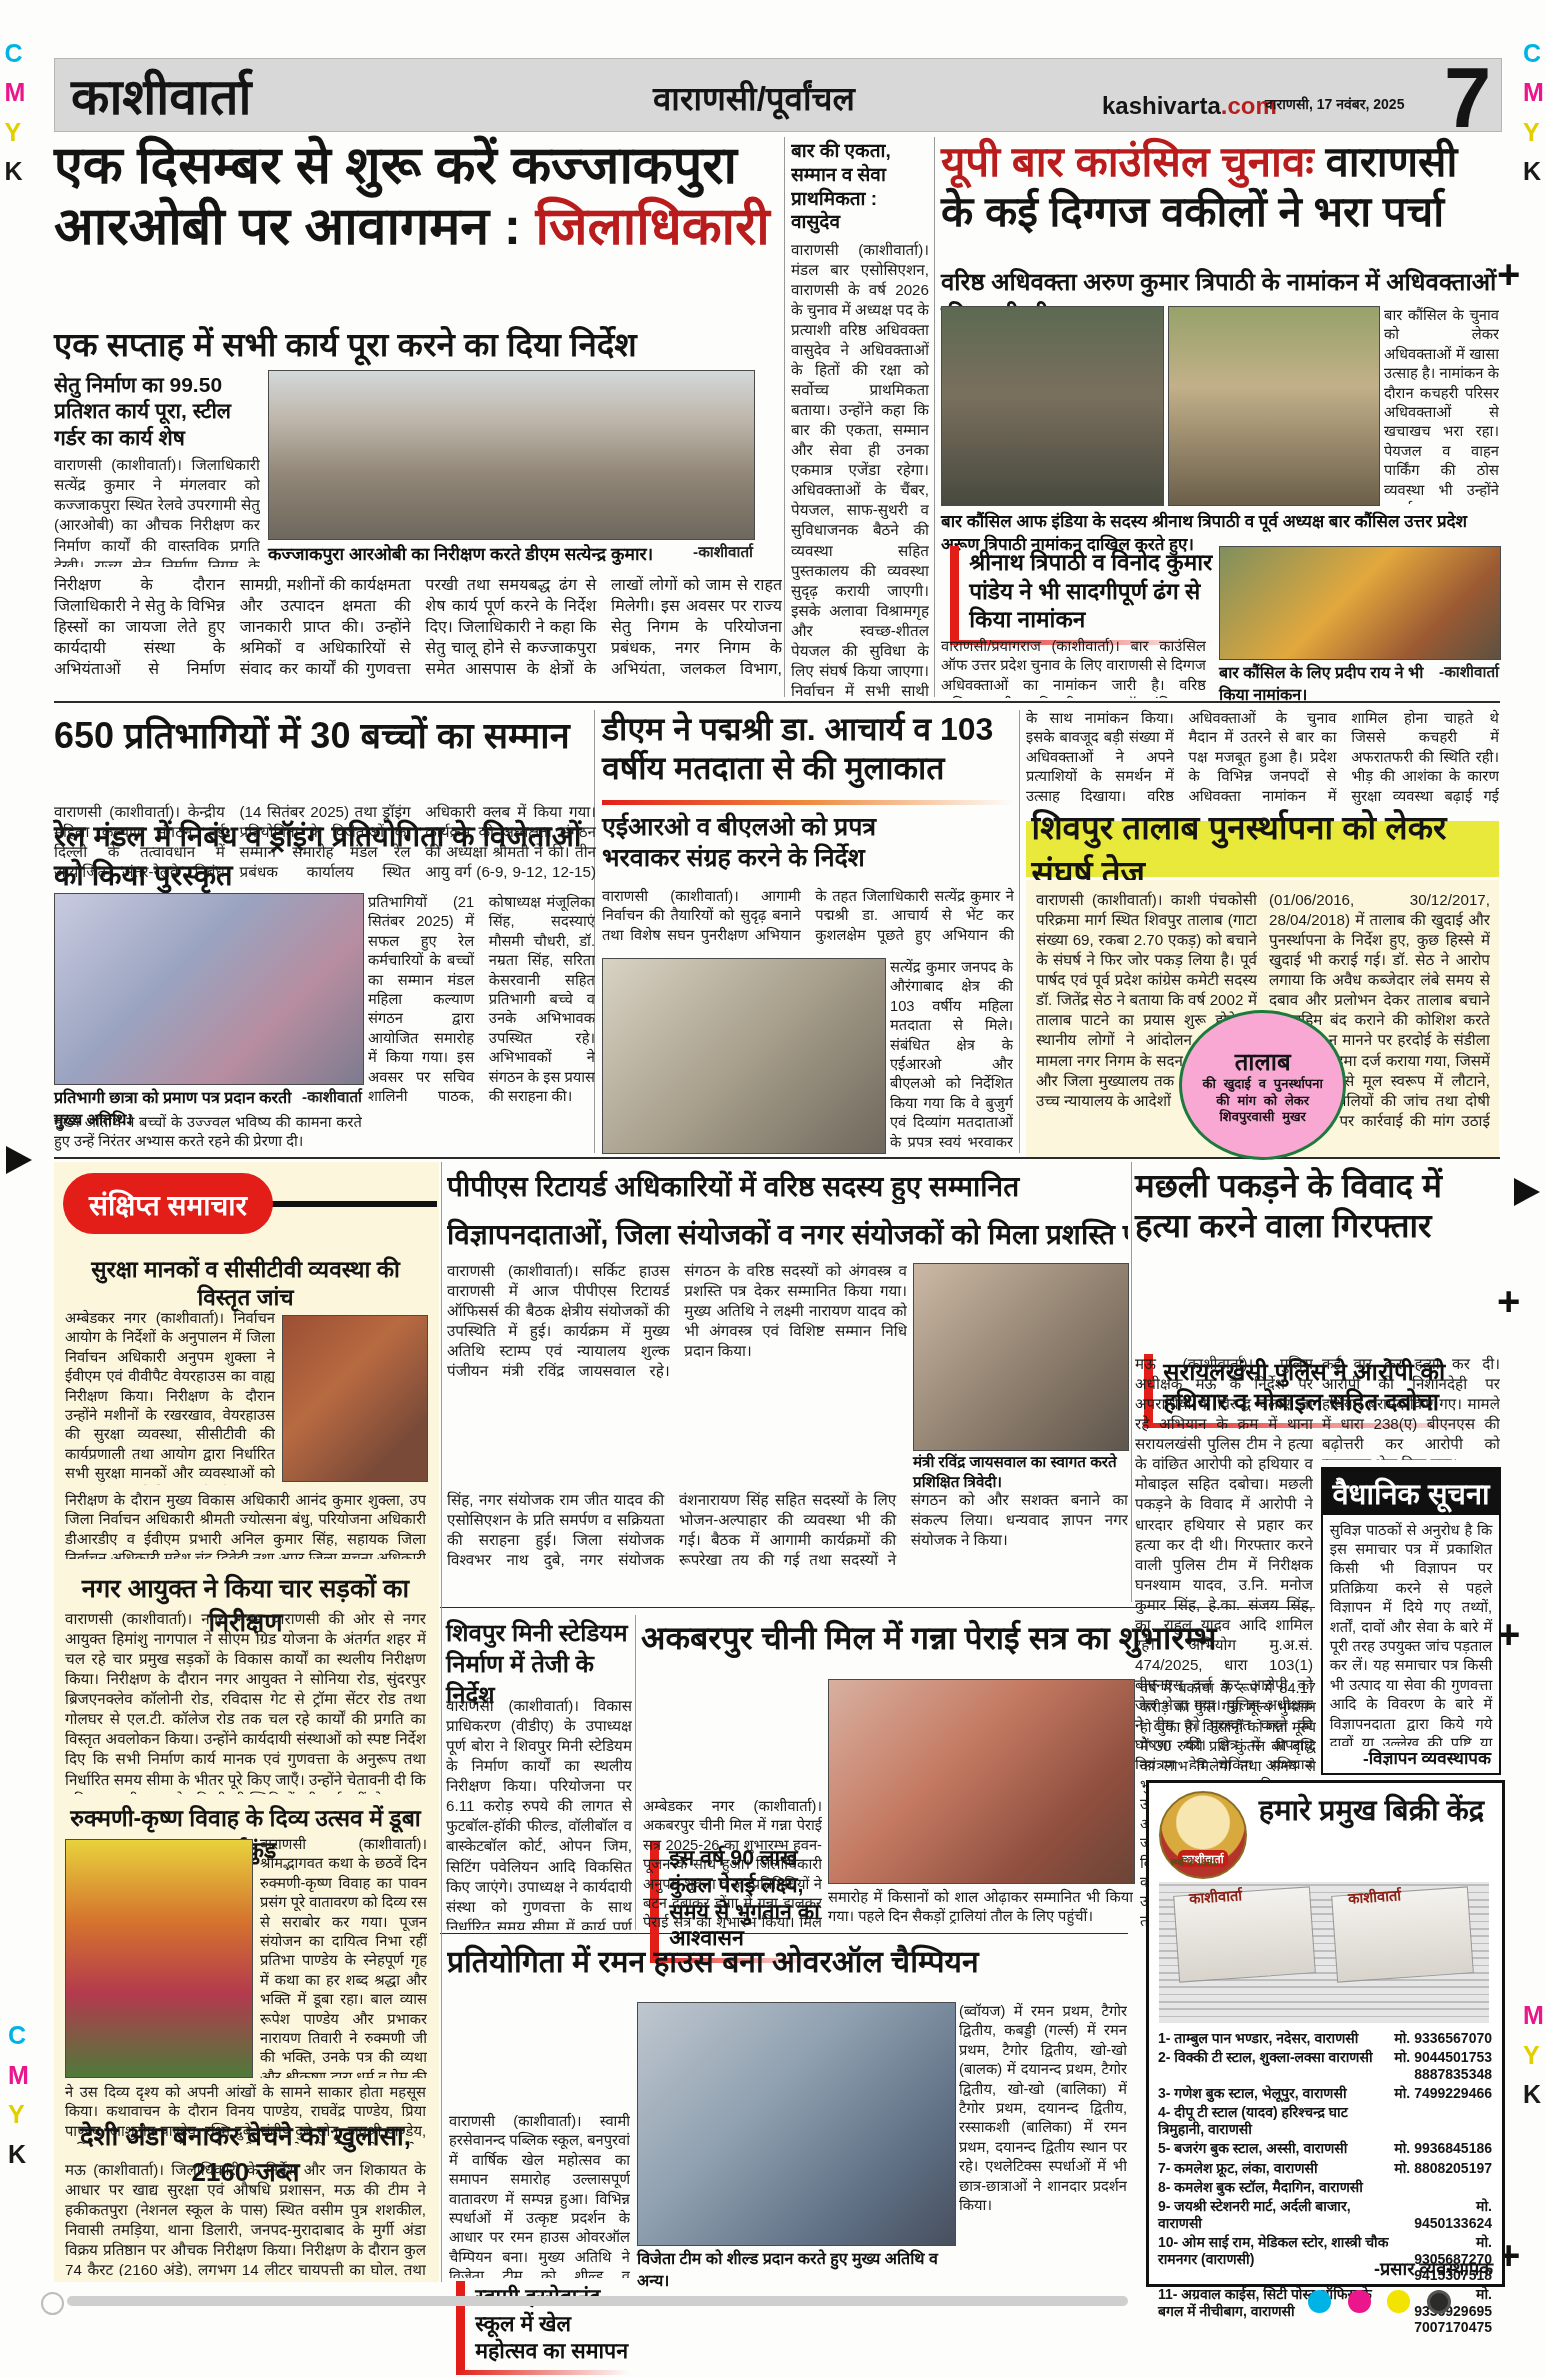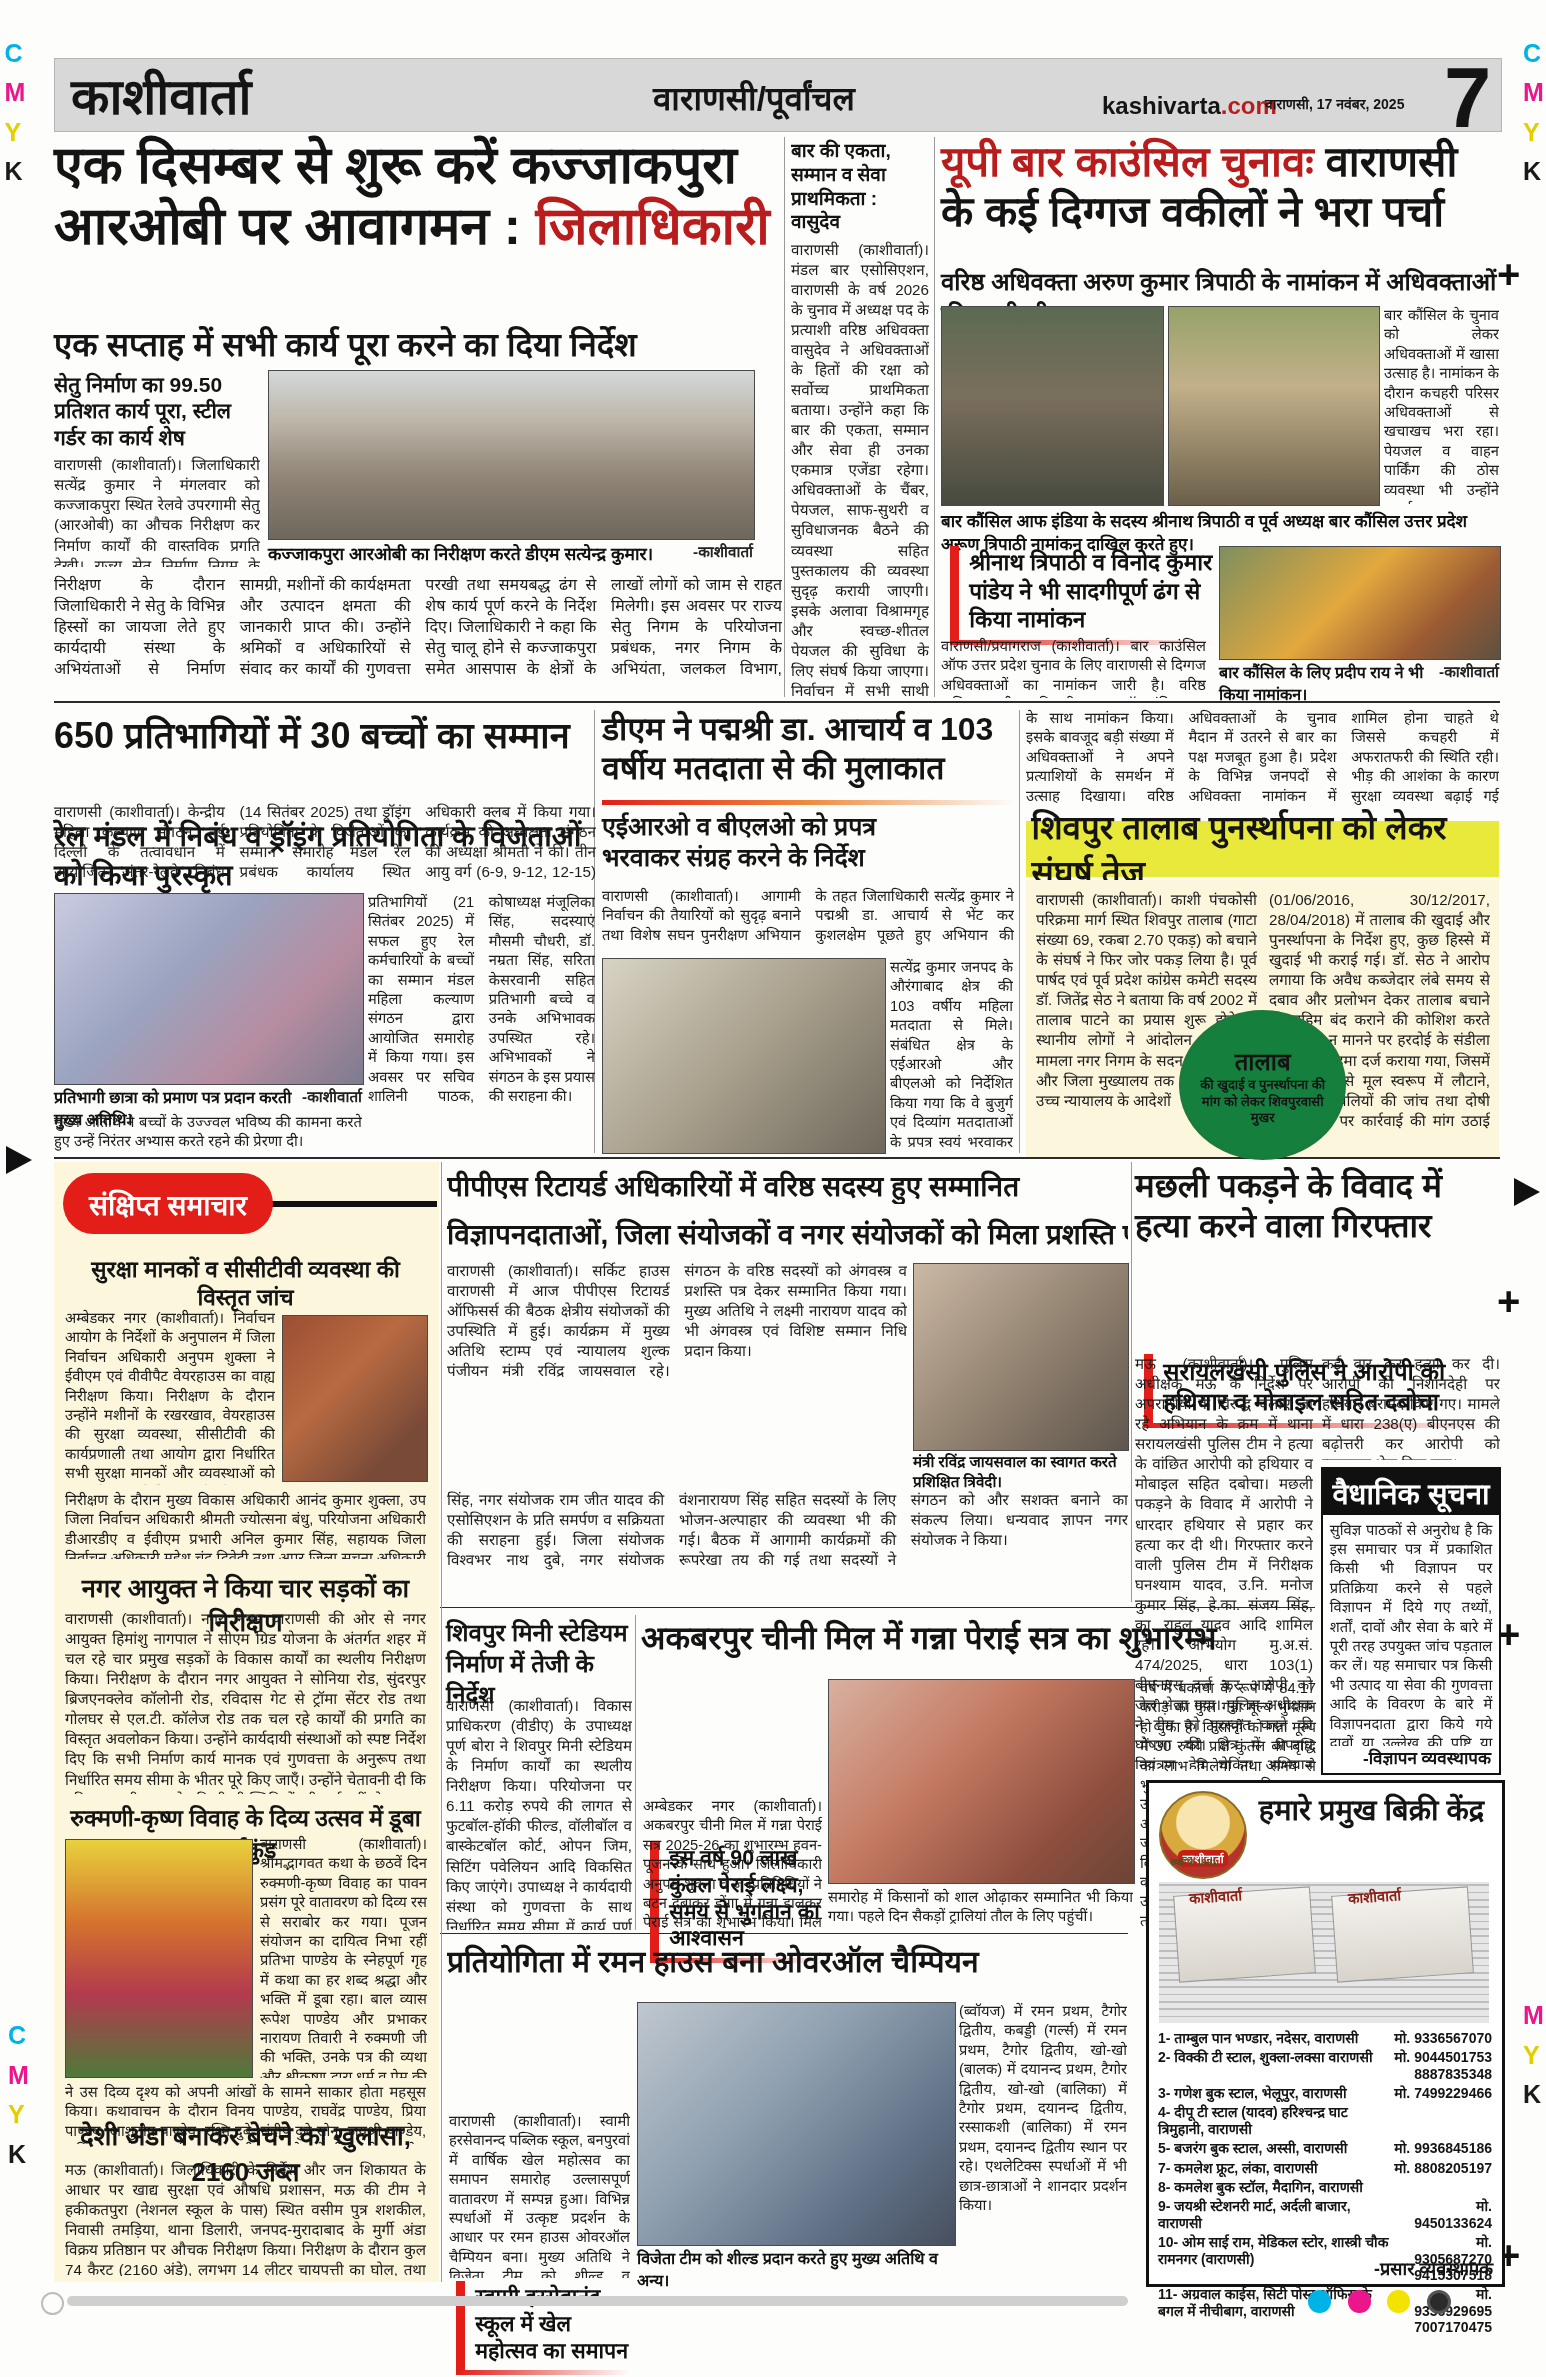--- a/index.html
+++ b/index.html
@@ -44,22 +44,22 @@
   .legaltitle{background:#101010;color:#fff;font-weight:bold;font-size:29px;
               display:flex;align-items:center;justify-content:center;}
   .adbox{border:3.4px solid #111;background:#fff;}
   .adrow{display:flex;justify-content:space-between;margin-bottom:2.8px;}
   .adname{font-size:14px;font-weight:bold;line-height:1.18;}
   .adphone{font-size:14px;font-weight:bold;white-space:pre-line;text-align:right;min-width:96px;line-height:1.18;}
   .logo{border-radius:50%;background:radial-gradient(circle at 50% 35%,#f7e6b0 0 38%,#d8a93c 40% 60%,#b5332a 62% 100%);
         border:2.3px solid #8a6d25;display:flex;align-items:flex-end;justify-content:center;}
   .logoband{background:#c21f17;color:#fff;font-weight:bold;font-size:11.3px;border-radius:5.6px;
             padding:1.1px 4.5px;margin-bottom:10.2px;white-space:nowrap;}
-  .oval{background:#15803d;border:3.4px solid #1c7a3c;border-radius:50%;display:flex;flex-direction:column;
-        align-items:center;justify-content:center;text-align:center;padding:10.2px;}
+  .oval{background:#f9a8d4;border:3.4px solid #1c7a3c;border-radius:50%;display:flex;flex-direction:column;
+        align-items:center;justify-content:center;text-align:center;padding:10.2px;font-family:Liberation Mono, monospace;}
 </style>
 </head>
 <body>
 
 <div class="abs mark" style="left:4.5px;top:41px;color:#00b3e6;">C</div>
 <div class="abs mark" style="left:4.5px;top:80px;color:#ec168c;">M</div>
 <div class="abs mark" style="left:4.5px;top:120px;color:#e3cf00;">Y</div>
 <div class="abs mark" style="left:4.5px;top:159px;color:#1a1a1a;">K</div>
 <div class="abs mark" style="left:1523px;top:41px;color:#00b3e6;">C</div>
 <div class="abs mark" style="left:1523px;top:80px;color:#ec168c;">M</div>

